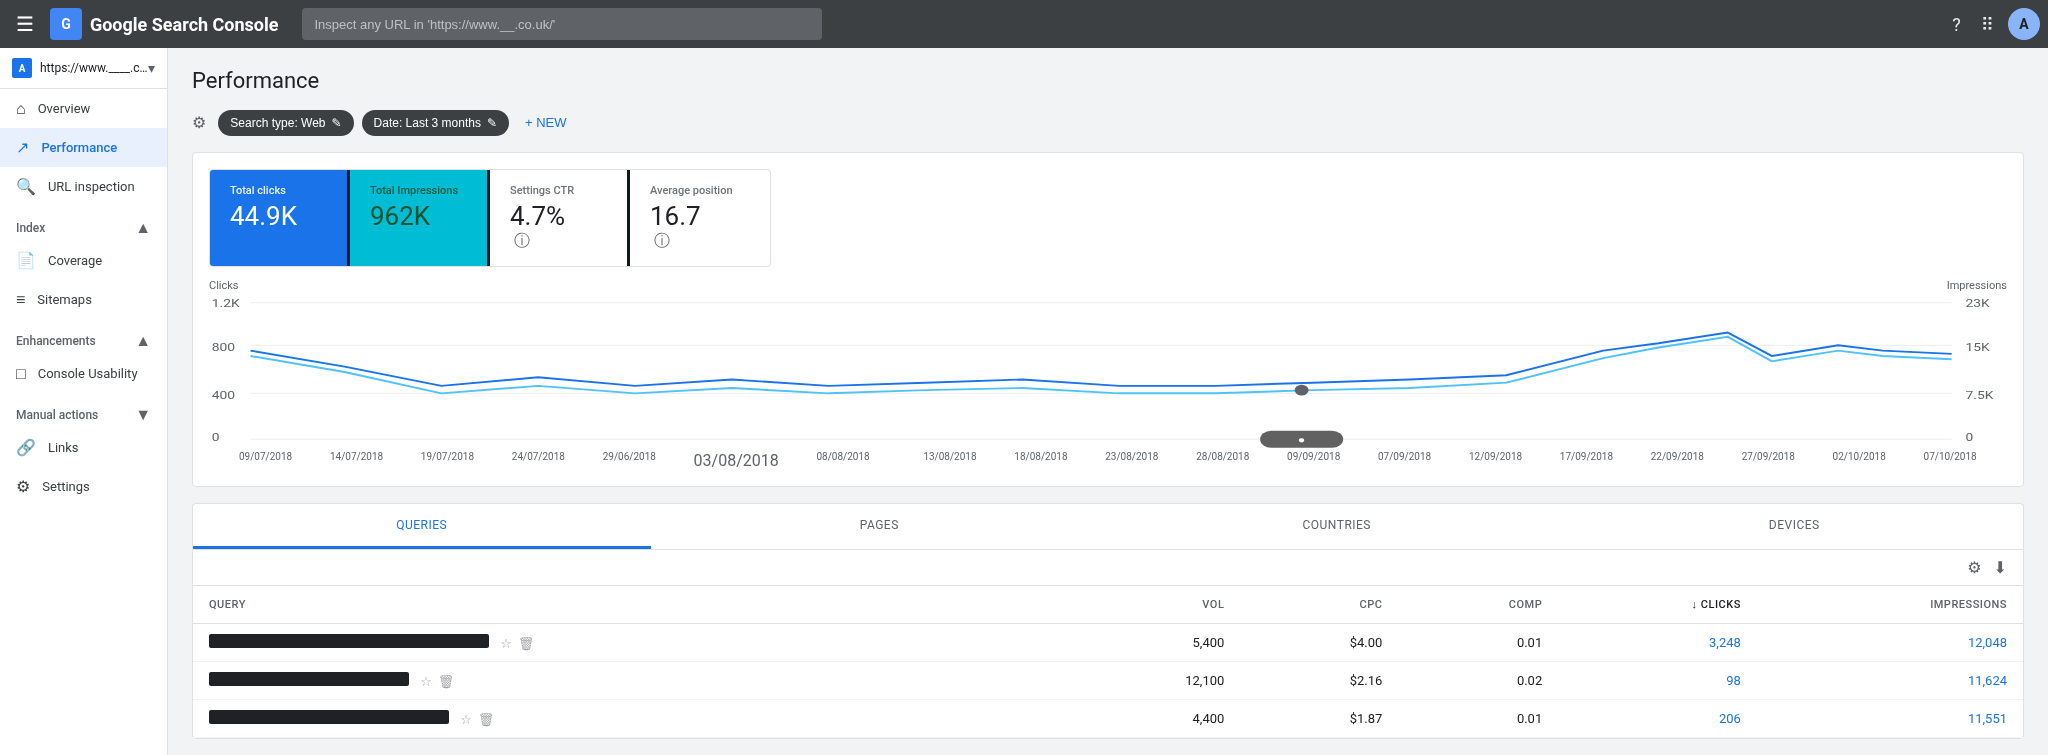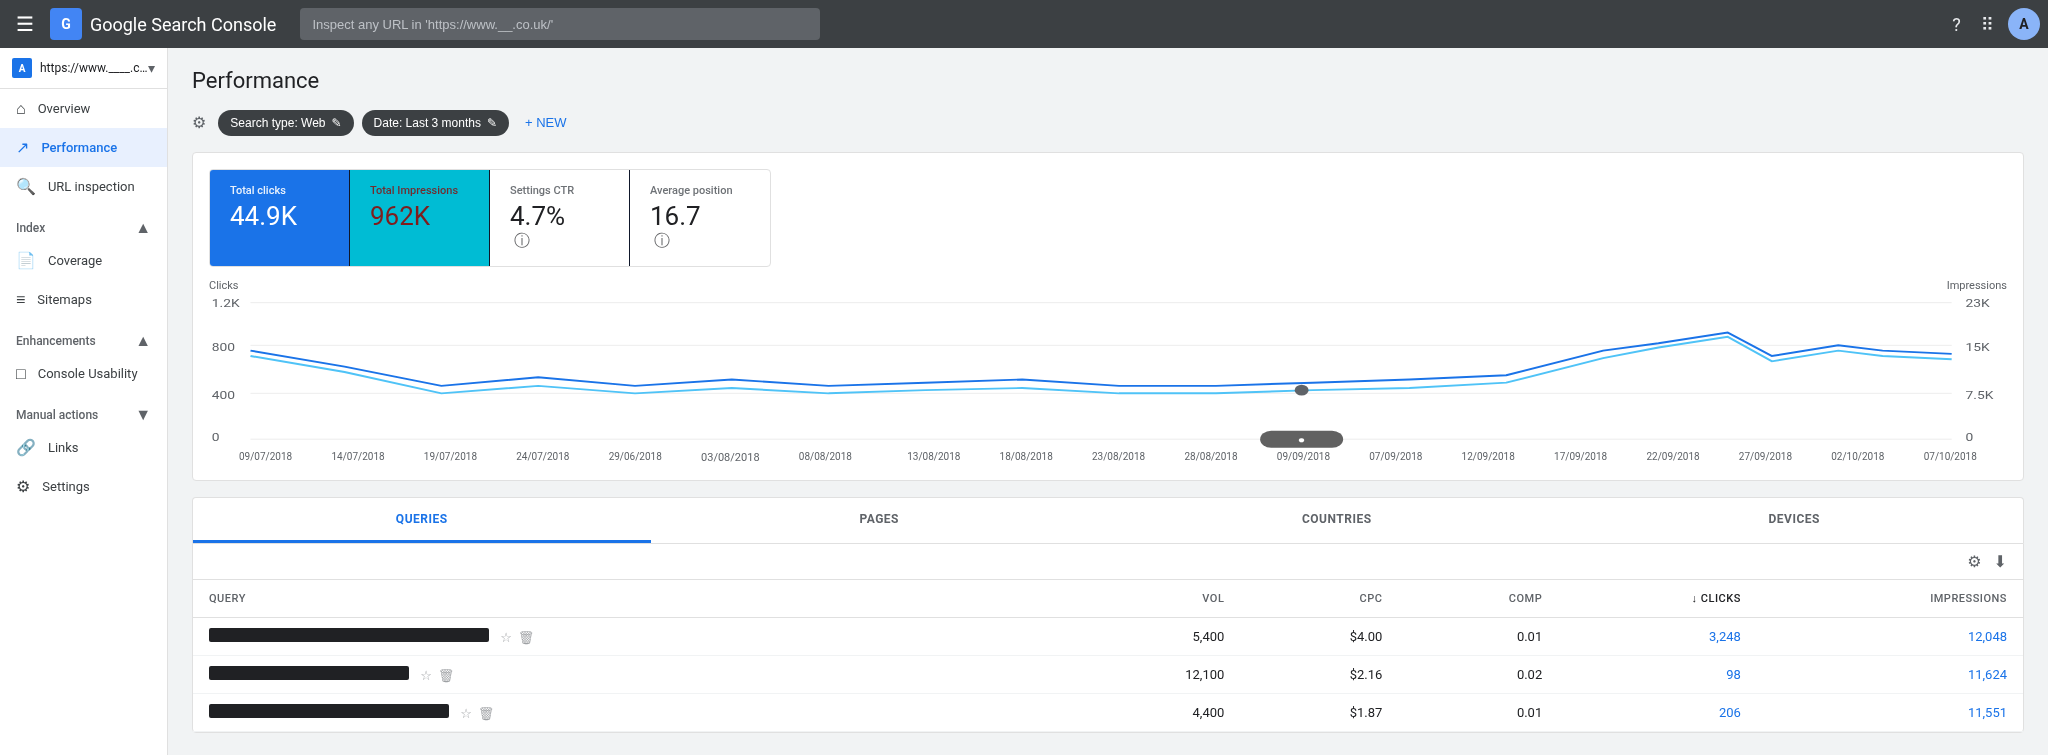--- a/index.html
+++ b/index.html
@@ -7,21 +7,21 @@
 
     
     .top-nav {
       display: flex; align-items: center;
       background: #3c4043; height: 48px; padding: 0 8px;
       position: fixed; top: 0; left: 0; right: 0; z-index: 100;
     }
     .hamburger { color: #fff; font-size: 20px; padding: 8px; cursor: pointer; }
     .logo-area { display: flex; align-items: center; margin-left: 8px; }
     .logo-icon { width: 32px; height: 32px; background: #4285f4; border-radius: 4px; display: flex; align-items: center; justify-content: center; color: white; font-weight: bold; font-size: 14px; margin-right: 8px; }
-    .logo-text { color: #fff; font-size: 18px; font-weight: 400; text-align: center; }
+    .logo-text { color: #fff; font-size: 18px; font-weight: 700; text-align: center; }
     .search-bar { flex: 1; margin: 0 24px; }
     .search-bar input {
       width: 100%; max-width: 520px; height: 32px;
       background: #5f6368; border: none; border-radius: 4px;
       color: #e8eaed; padding: 0 12px; font-size: 13px;
     }
     .search-bar input::placeholder { color: #bdc1c6; }
     .top-nav-right { display: flex; align-items: center; gap: 8px; margin-left: auto; }
     .nav-icon { color: #e8eaed; font-size: 18px; cursor: pointer; padding: 6px; }
     .avatar { width: 32px; height: 32px; border-radius: 50%; background: #8ab4f8; display: flex; align-items: center; justify-content: center; color: #202124; font-weight: bold; font-size: 14px; cursor: pointer; overflow: hidden; }
@@ -77,24 +77,24 @@
     }
     .funnel-icon { color: #5f6368; font-size: 16px; cursor: pointer; margin-right: 4px; }
 
     
     .metrics-row {
       display: flex; gap: 0; background: #fff;
       border: 1px solid #e0e0e0; border-radius: 4px;
       margin-bottom: 0; overflow: hidden;
       width: fit-content;
     }
-    .metric-card { padding: 14px 20px; min-width: 140px; border-right: 1px solid #0f172a; }
+    .metric-card { padding: 14px 20px; min-width: 140px; border-right: 3px solid #0f172a; }
     .metric-card:last-child { border-right: none; }
     .metric-card.active-blue { background: #1a73e8; color: white; }
-    .metric-card.active-cyan { background: #00bcd4; color: #7f1d1d; }
+    .metric-card.active-cyan { background: #00bcd4; color: #14532d; }
     .metric-label { font-size: 11px; font-weight: 500; margin-bottom: 4px; opacity: 0.9; }
     .metric-value { font-size: 26px; font-weight: 400; }
     .metric-card:not(.active-blue):not(.active-cyan) .metric-label { color: #5f6368; }
     .metric-card:not(.active-blue):not(.active-cyan) .metric-value { color: #202124; }
     .metric-info { font-size: 16px; cursor: pointer; opacity: 0.7; display: inline-block; margin-left: 4px; vertical-align: middle; }
 
     
     .chart-container {
       background: #fff; border: 1px solid #e0e0e0;
       border-radius: 4px; padding: 16px; margin-bottom: 16px;
@@ -103,21 +103,21 @@
     .chart-svg { width: 100%; height: 140px; }
 
     
     .tabs-bar {
       background: #fff; border: 1px solid #e0e0e0;
       border-radius: 4px 4px 0 0; display: flex;
       border-bottom: none;
     }
     .tab {
       flex: 1; padding: 14px 8px; text-align: center;
-      font-size: 12px; font-weight: 700; color: #5f6368;
+      font-size: 12px; font-weight: 400; color: #5f6368;
       cursor: pointer; border-bottom: 3px solid transparent;
       text-transform: uppercase; letter-spacing: 0.5px;
     }
     .tab.active { color: #1a73e8; border-bottom: 3px solid #1a73e8; }
 
     
     .table-container {
       background: #fff; border: 1px solid #e0e0e0;
       border-radius: 0 0 4px 4px;
     }
@@ -290,21 +290,21 @@
         <text x="790" y="142" font-size="9" fill="white" text-anchor="middle">●</text>
       </svg>
 
       
       <div style="display: flex; justify-content: space-between; margin-top: -4px; padding: 0 30px;">
         <span style="font-size: 10px; color: #5f6368;">09/07/2018</span>
         <span style="font-size: 10px; color: #5f6368;">14/07/2018</span>
         <span style="font-size: 10px; color: #5f6368;">19/07/2018</span>
         <span style="font-size: 10px; color: #5f6368;">24/07/2018</span>
         <span style="font-size: 10px; color: #5f6368;">29/06/2018</span>
-        <span style="font-size: 11px; color: #5f6368; text-align: center;">03/08/2018</span>
+        <span style="font-size: 16px; color: #5f6368; text-align: center;">03/08/2018</span>
         <span style="font-size: 10px; color: #5f6368;">08/08/2018</span>
         <span style="font-size: 10px; color: #5f6368; margin-left: 16px;">13/08/2018</span>
         <span style="font-size: 10px; color: #5f6368;">18/08/2018</span>
         <span style="font-size: 10px; color: #5f6368;">23/08/2018</span>
         <span style="font-size: 10px; color: #5f6368;">28/08/2018</span>
         <span style="font-size: 10px; color: #5f6368;">09/09/2018</span>
         <span style="font-size: 10px; color: #5f6368;">07/09/2018</span>
         <span style="font-size: 10px; color: #5f6368;">12/09/2018</span>
         <span style="font-size: 10px; color: #5f6368;">17/09/2018</span>
         <span style="font-size: 10px; color: #5f6368;">22/09/2018</span>

